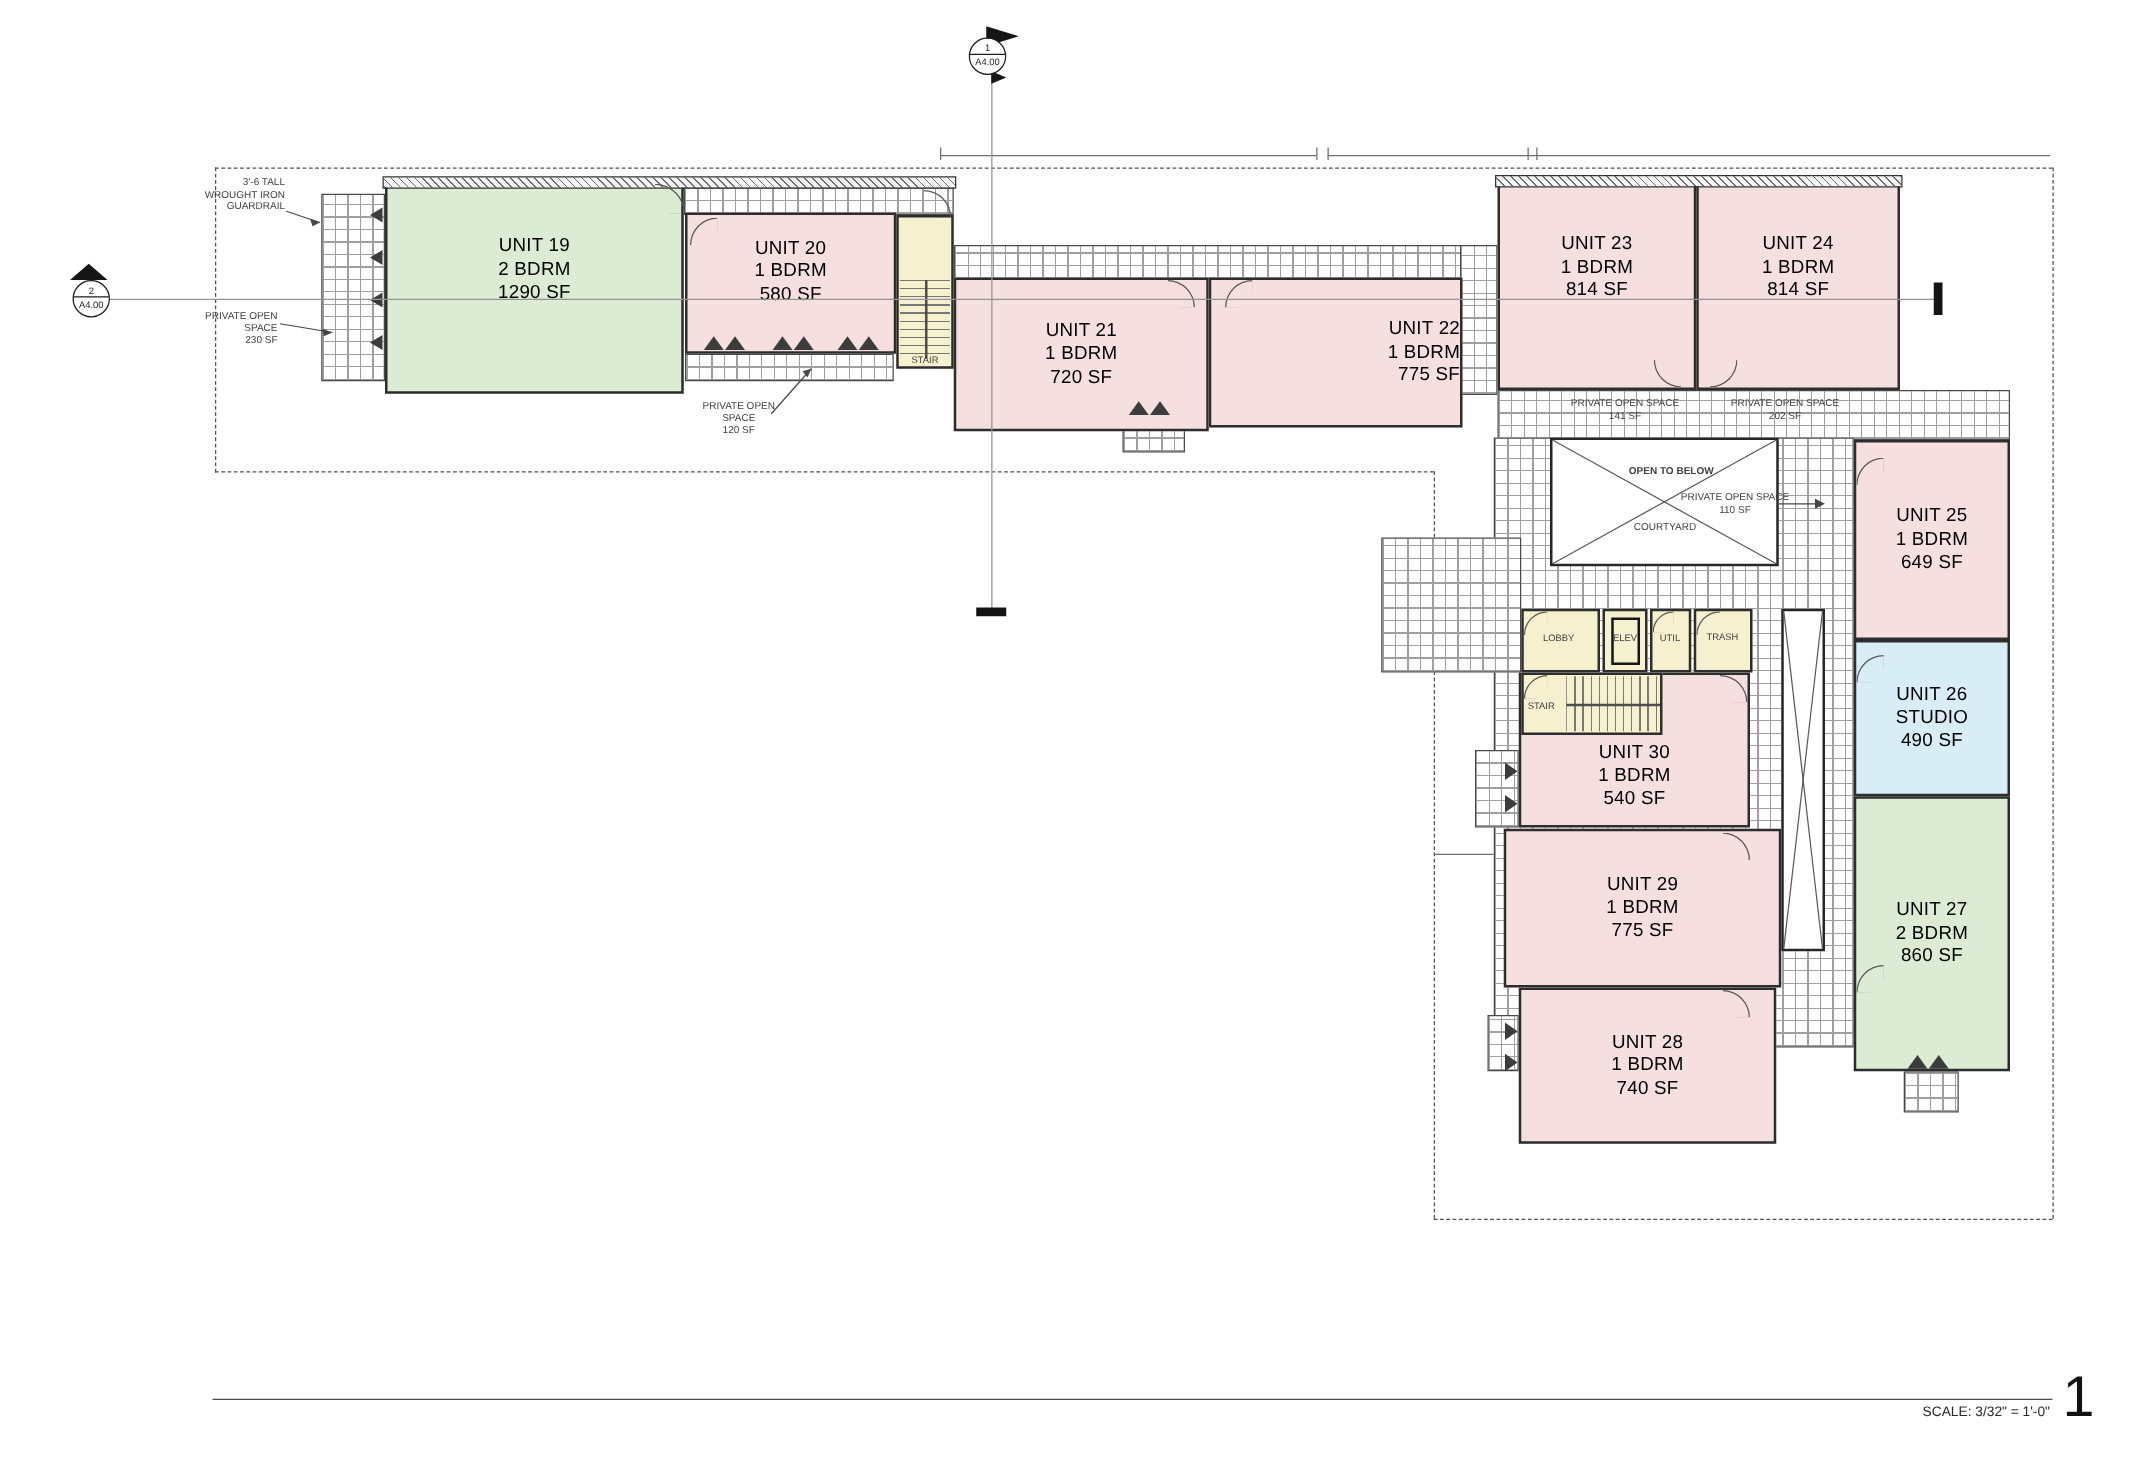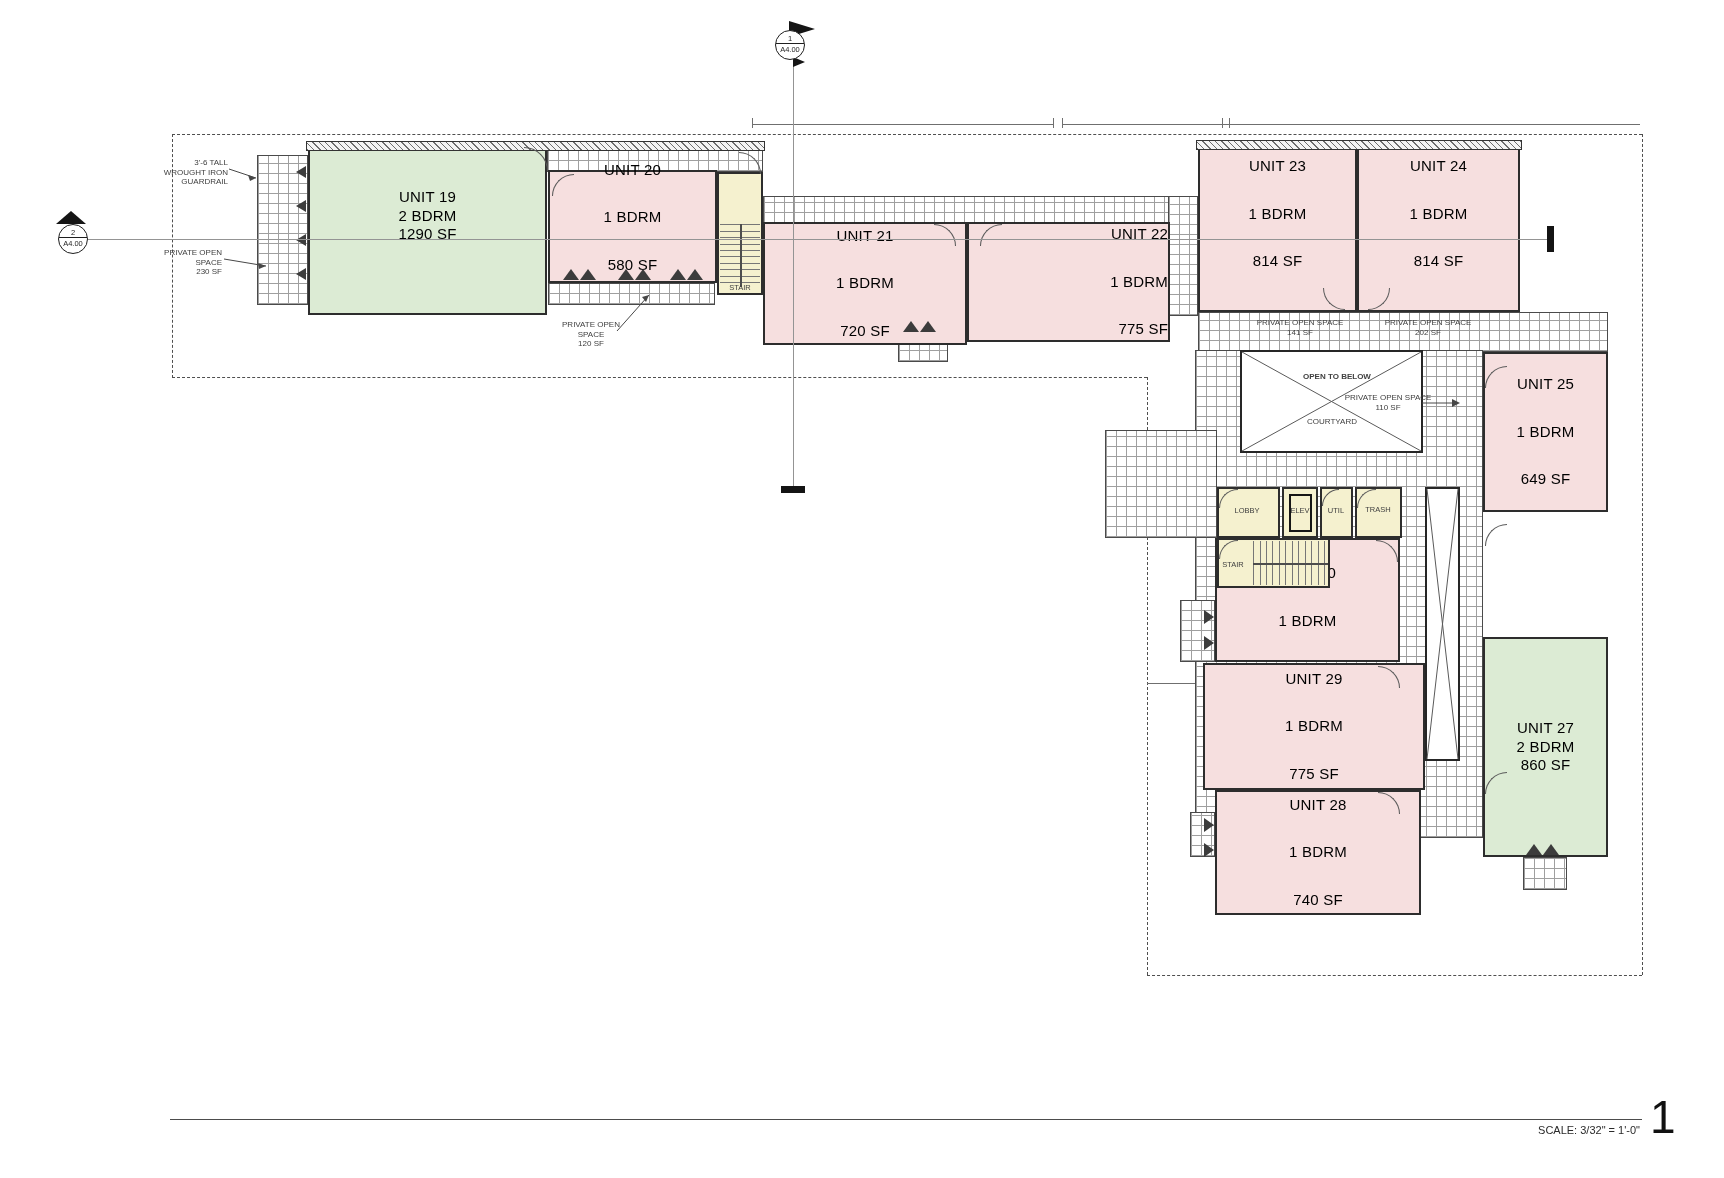--- a/index.html
+++ b/index.html
@@ -7,21 +7,21 @@
   .canvas{position:relative;width:1724px;height:1178px;background:#fff;overflow:hidden;
           font-family:"Liberation Sans","DejaVu Sans",sans-serif;color:#3a3a3a;}
   
   .hatch{position:absolute;background-color:#fff;border:1.5px solid #4a4a4a;z-index:1;
     background-image:repeating-linear-gradient(0deg,#9f9f9f 0 1px,transparent 1px 10px),
                      repeating-linear-gradient(90deg,#9f9f9f 0 1px,transparent 1px 10px);}
   
   .room{position:absolute;border:2.2px solid #2d2d2d;display:flex;flex-direction:column;
         align-items:center;justify-content:center;text-align:center;z-index:2;
         font-size:15px;line-height:18.5px;letter-spacing:.2px;color:#000000;}
-  .pink{background:#f6dfdf;gap:29px;}
+  .pink{background:#f6dfdf;}
   .green{background:#dcebd4;}
   .blue{background:#d8edf6;}
   .service{position:absolute;background:#f5f1cf;border:2px solid #2d2d2d;z-index:3;}
   .whitebox{position:absolute;background:#fff;border:2px solid #262626;z-index:3;}
   .wallband{position:absolute;height:10px;border:1px solid #333;z-index:4;
     background:repeating-linear-gradient(45deg,#6e6e6e 0 1px,#f4f4f4 1px 4.5px);}
   .dashv{position:absolute;border-left:1.6px dashed #4f4f4f;width:0;z-index:1;}
   .dashh{position:absolute;border-top:1.6px dashed #4f4f4f;height:0;z-index:1;}
   .thinline-h{position:absolute;height:1px;background:#6f6f6f;z-index:1;}
   .thinline-v{position:absolute;width:1px;background:#6f6f6f;z-index:1;}
@@ -126,20 +126,25 @@
   <div class="room pink" style="left:1357px;top:142px;width:163px;height:170px;padding-bottom:26px;">
     <span>UNIT 24</span>
     <span>1 BDRM</span>
     <span>814 SF</span>
   </div>
   <div class="room pink" style="left:1483px;top:352px;width:125px;height:160px;">
     <span>UNIT 25</span>
     <span>1 BDRM</span>
     <span>649 SF</span>
   </div>
+  <div class="room blue" style="left:1483px;top:512px;width:125px;height:125px;">
+    <span>UNIT 26</span>
+    <span>STUDIO</span>
+    <span>490 SF</span>
+  </div>
   <div class="room green" style="left:1483px;top:637px;width:125px;height:220px;">
     <span>UNIT 27</span>
     <span>2 BDRM</span>
     <span>860 SF</span>
   </div>
   <div class="room pink" style="left:1215px;top:538px;width:185px;height:124px;padding-top:42px;">
     <span>UNIT 30</span>
     <span>1 BDRM</span>
     <span>540 SF</span>
   </div>
@@ -247,21 +252,21 @@
     <line x1="229" y1="169" x2="256" y2="178" stroke="#474747" stroke-width="1"></line>
     <polygon points="256,178 248,175 250,181" fill="#474747"></polygon>
     <line x1="224" y1="259" x2="266" y2="266" stroke="#474747" stroke-width="1"></line>
     <polygon points="266,266 258,263 259,269" fill="#474747"></polygon>
     <line x1="617" y1="331" x2="649" y2="295" stroke="#474747" stroke-width="1"></line>
     <polygon points="649,295 642,297 646,302" fill="#474747"></polygon>
     <line x1="1422" y1="403" x2="1455" y2="403" stroke="#474747" stroke-width="1"></line>
     <polygon points="1460,403 1452,399 1452,407" fill="#474747"></polygon>
   </svg>
 
-  <div class="tinylabel rgt" style="left:140px;top:158px;width:88px;">
+  <div class="tinylabel rgt" style="left:140px;top:141px;width:88px;">
     <span>3'-6 TALL</span><br>
     <span>WROUGHT IRON</span><br>
     <span>GUARDRAIL</span>
   </div>
   <div class="tinylabel rgt" style="left:150px;top:248px;width:72px;">
     <span>PRIVATE OPEN</span><br>
     <span>SPACE</span><br>
     <span>230 SF</span>
   </div>
   <div class="tinylabel ctr" style="left:546px;top:320px;width:90px;">

